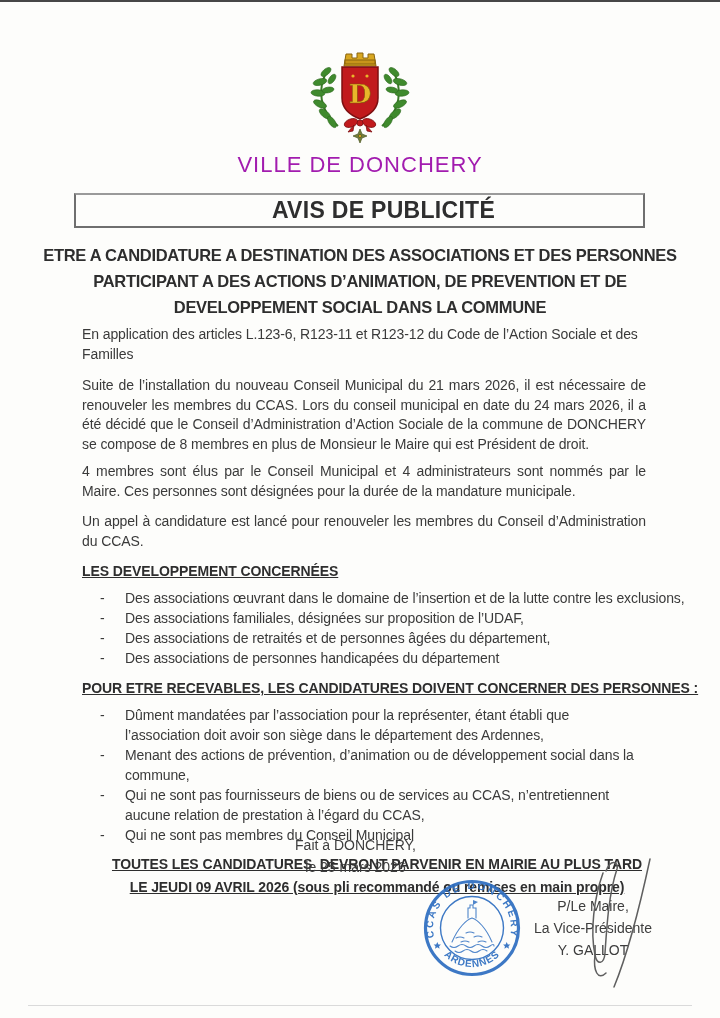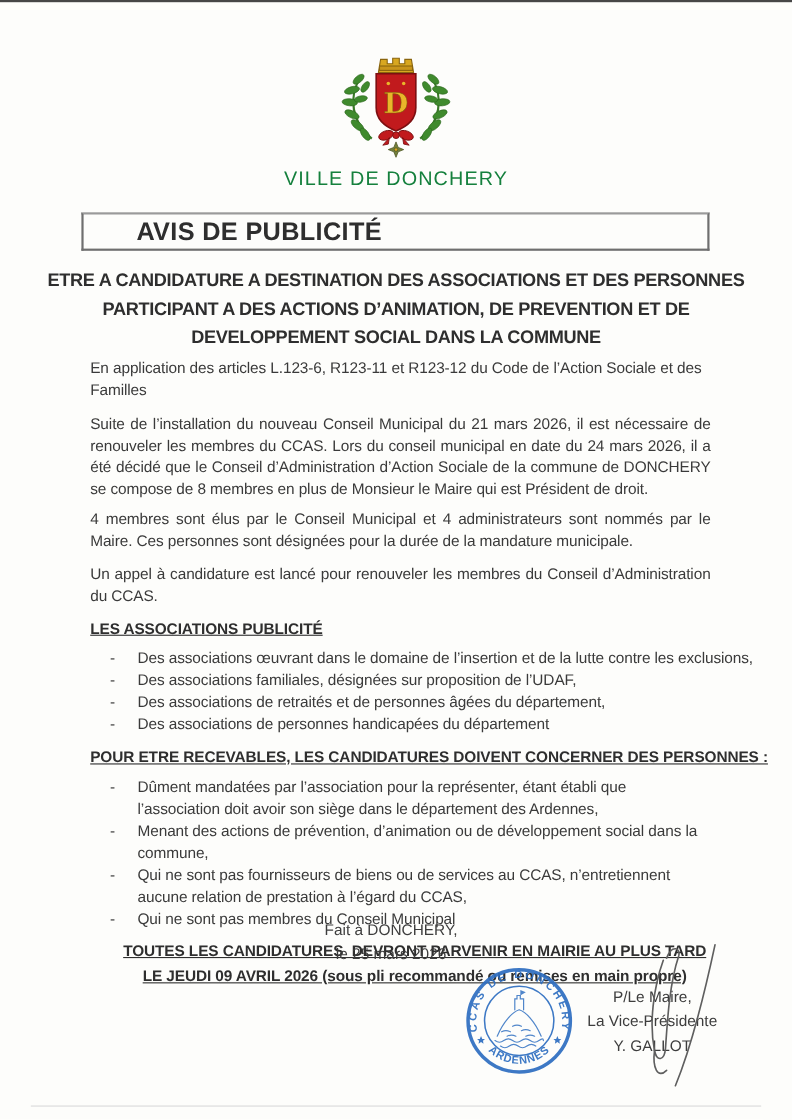--- a/index.html
+++ b/index.html
@@ -8,26 +8,26 @@
     background:#fdfdfb; overflow:hidden;
     font-family:"Liberation Sans", sans-serif; color:#3a3a3a;
   }
   .top-edge { position:absolute; top:0; left:0; width:100%; height:2px; background:#474747; }
   .bottom-edge { position:absolute; bottom:12px; left:28px; right:28px; height:1px; background:#dadada; }
 
   .crest { position:absolute; top:46px; left:50%; transform:translateX(-50%); }
 
   .city {
     position:absolute; top:152px; left:0; width:100%; text-align:center;
-    font-size:18px; letter-spacing:1px; color:#15803d;
+    font-size:22px; letter-spacing:1px; color:#a21caf;
   }
   .banner {
     position:absolute; top:193px; left:74px; width:571px; height:35px; box-sizing:border-box;
     border:2px solid #6f6f6f; border-top-color:#9a9a9a;
-    display:flex; align-items:center; justify-content:flex-start;
+    display:flex; align-items:center; justify-content:center;
     font-size:23px; font-weight:bold; letter-spacing:0.3px; color:#2e2e2e;padding-left:48px;
   }
   .doc-title {
     position:absolute; top:242px; left:0; width:100%; text-align:center;
     font-weight:bold; font-size:16.5px; line-height:26px; letter-spacing:-0.3px; color:#2e2e2e;
   }
   .doc-title div { white-space:pre; }
 
   .content { position:absolute; top:325px; left:82px; right:74px; font-size:14px; line-height:19.5px; letter-spacing:-0.1px; }
   .content p { margin:0; text-align:justify; }
@@ -133,21 +133,21 @@
     <div>PARTICIPANT A DES ACTIONS D’ANIMATION, DE PREVENTION ET DE</div>
     <div>DEVELOPPEMENT SOCIAL DANS LA COMMUNE</div>
   </div>
 
   <div class="content">
     <p class="p-legal">En application des articles L.123-6, R123-11 et R123-12 du Code de l’Action Sociale et des Familles</p>
     <p class="p-renew">Suite de l’installation du nouveau Conseil Municipal du 21 mars 2026, il est nécessaire de renouveler les membres du CCAS. Lors du conseil municipal en date du 24 mars 2026, il a été décidé que le Conseil d’Administration d’Action Sociale de la commune de DONCHERY se compose de 8 membres en plus de Monsieur le Maire qui est Président de droit.</p>
     <p class="p-memb">4 membres sont élus par le Conseil Municipal et 4 administrateurs sont nommés par le Maire. Ces personnes sont désignées pour la durée de la mandature municipale.</p>
     <p class="p-call">Un appel à candidature est lancé pour renouveler les membres du Conseil d’Administration du CCAS.</p>
 
-    <div class="section-heading">LES ASSOCIATIONS PUBLICITÉ</div>
+    <div class="section-heading">LES DEVELOPPEMENT CONCERNÉES</div>
     <div class="list singles">
       <div class="li">
         <span class="dash">-</span>
         <span class="txt">Des associations œuvrant dans le domaine de l’insertion et de la lutte contre les exclusions,</span>
       </div>
       <div class="li">
         <span class="dash">-</span>
         <span class="txt">Des associations familiales, désignées sur proposition de l’UDAF,</span>
       </div>
       <div class="li">

